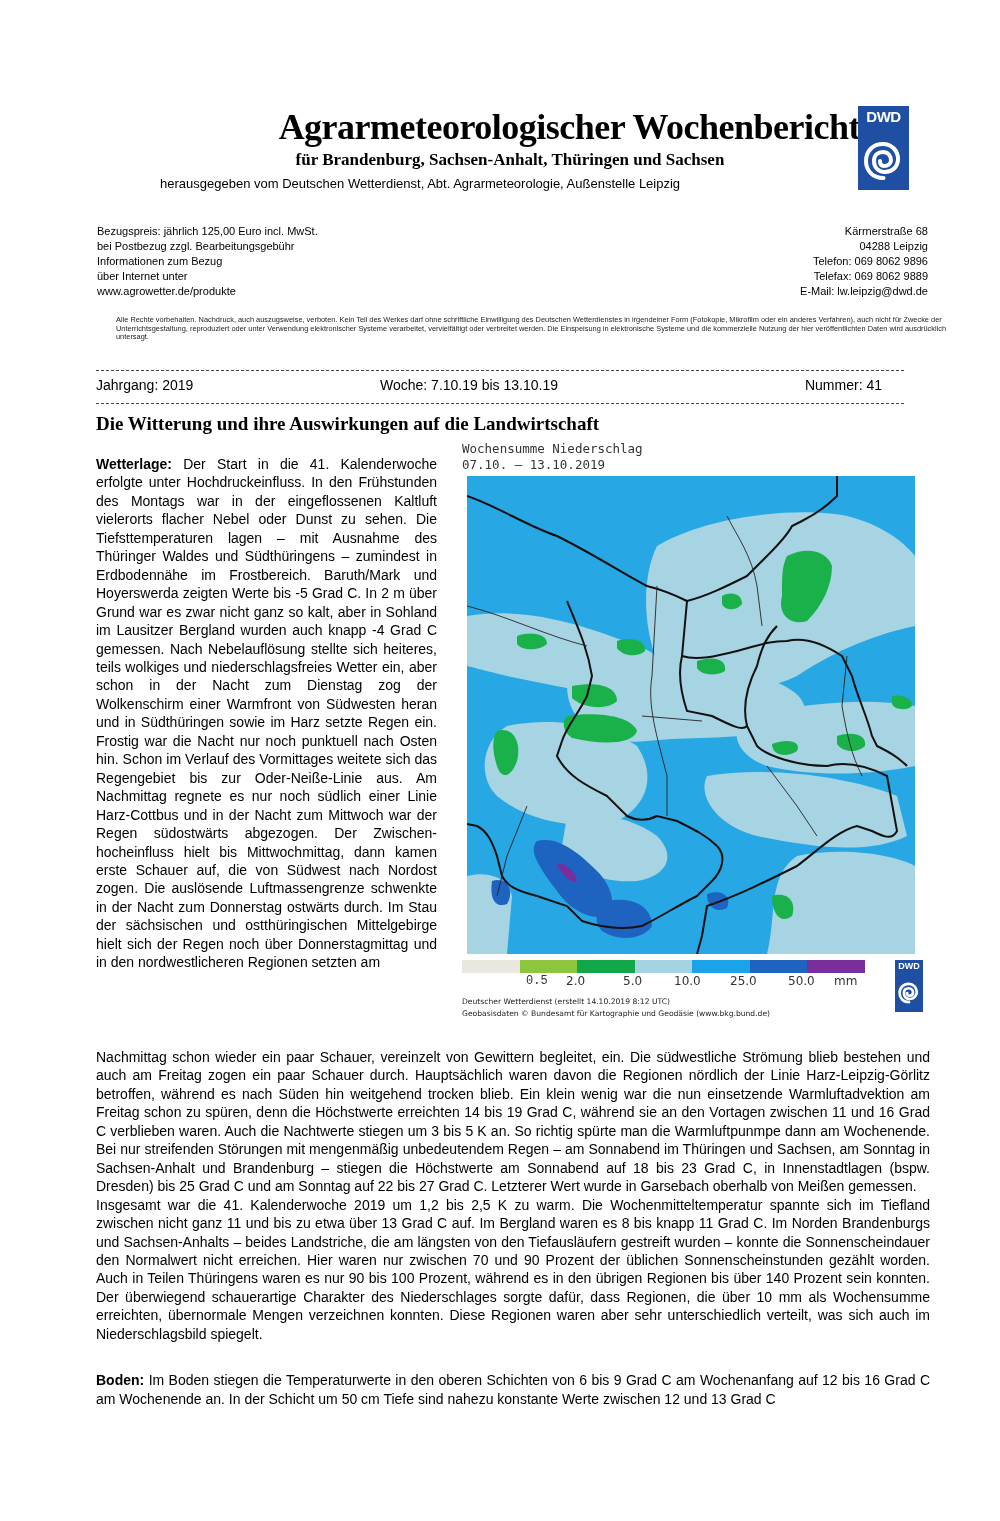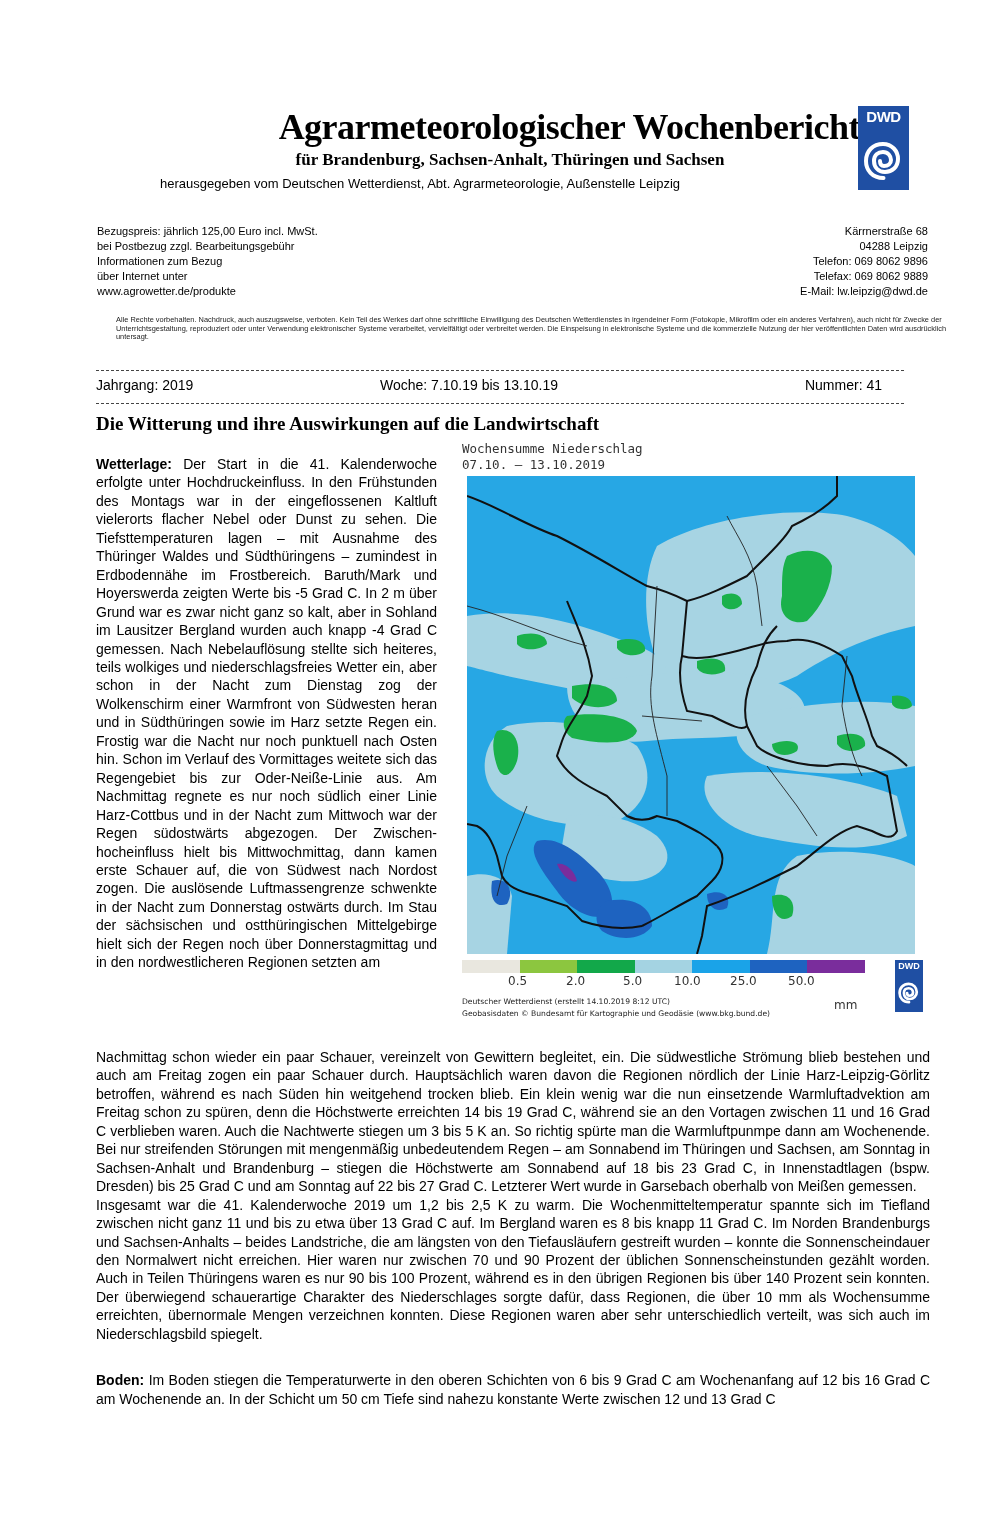--- a/index.html
+++ b/index.html
@@ -155,27 +155,27 @@
 <div class="abs legend">
   <div class="sw" style="background: rgb(233, 231, 223);"></div>
   <div class="sw" style="background: rgb(140, 198, 63);"></div>
   <div class="sw" style="background: rgb(18, 168, 74);"></div>
   <div class="sw" style="background: rgb(164, 211, 226);"></div>
   <div class="sw" style="background: rgb(26, 163, 232);"></div>
   <div class="sw" style="background: rgb(30, 99, 192);"></div>
   <div class="sw" style="background: rgb(122, 45, 156);"></div>
 </div>
 <div class="abs legend-labels">
-  <span style="left:46px;">0.5</span>
+  <span style="left:64px;font-family:Liberation Mono, monospace;">0.5</span>
   <span style="left:104px;">2.0</span>
   <span style="left:161px;">5.0</span>
   <span style="left:212px;">10.0</span>
   <span style="left:268px;">25.0</span>
   <span style="left:326px;">50.0</span>
-  <span style="left:372px;margin-top:24px;">mm</span>
+  <span style="left:372px;">mm</span>
 </div>
 <div class="abs credit">
   <div>Deutscher Wetterdienst (erstellt 14.10.2019 8:12 UTC)</div>
   <div>Geobasisdaten © Bundesamt für Kartographie und Geodäsie (www.bkg.bund.de)</div>
 </div>
 <div class="abs dwd-small">
   <div class="txt">DWD</div>
   <svg width="22" height="30" viewBox="0 0 41 50">
     <path d="M20.5 44 C9 44 3 36 3 27 C3 17 10 10 20 10 C29 10 35 17 35 25 C35 33 29 38 22 38 C15 38 11 33 11 27 C11 21 15 18 20 18 C25 18 28 22 28 26 C28 30 25 32 21 32 C18 32 17 30 17 27" fill="none" stroke="#ffffff" stroke-width="5" stroke-linecap="round"></path>
   </svg>

